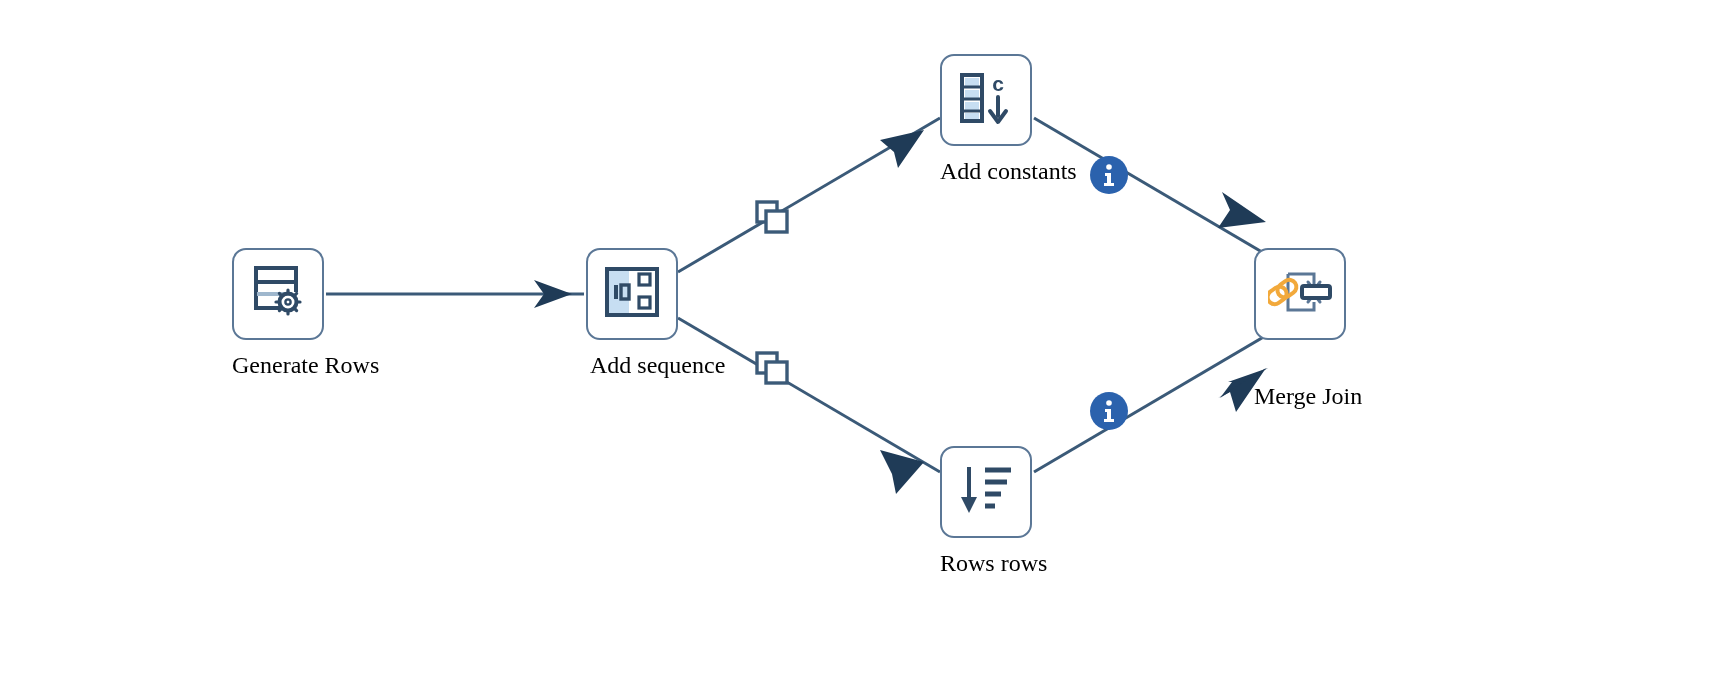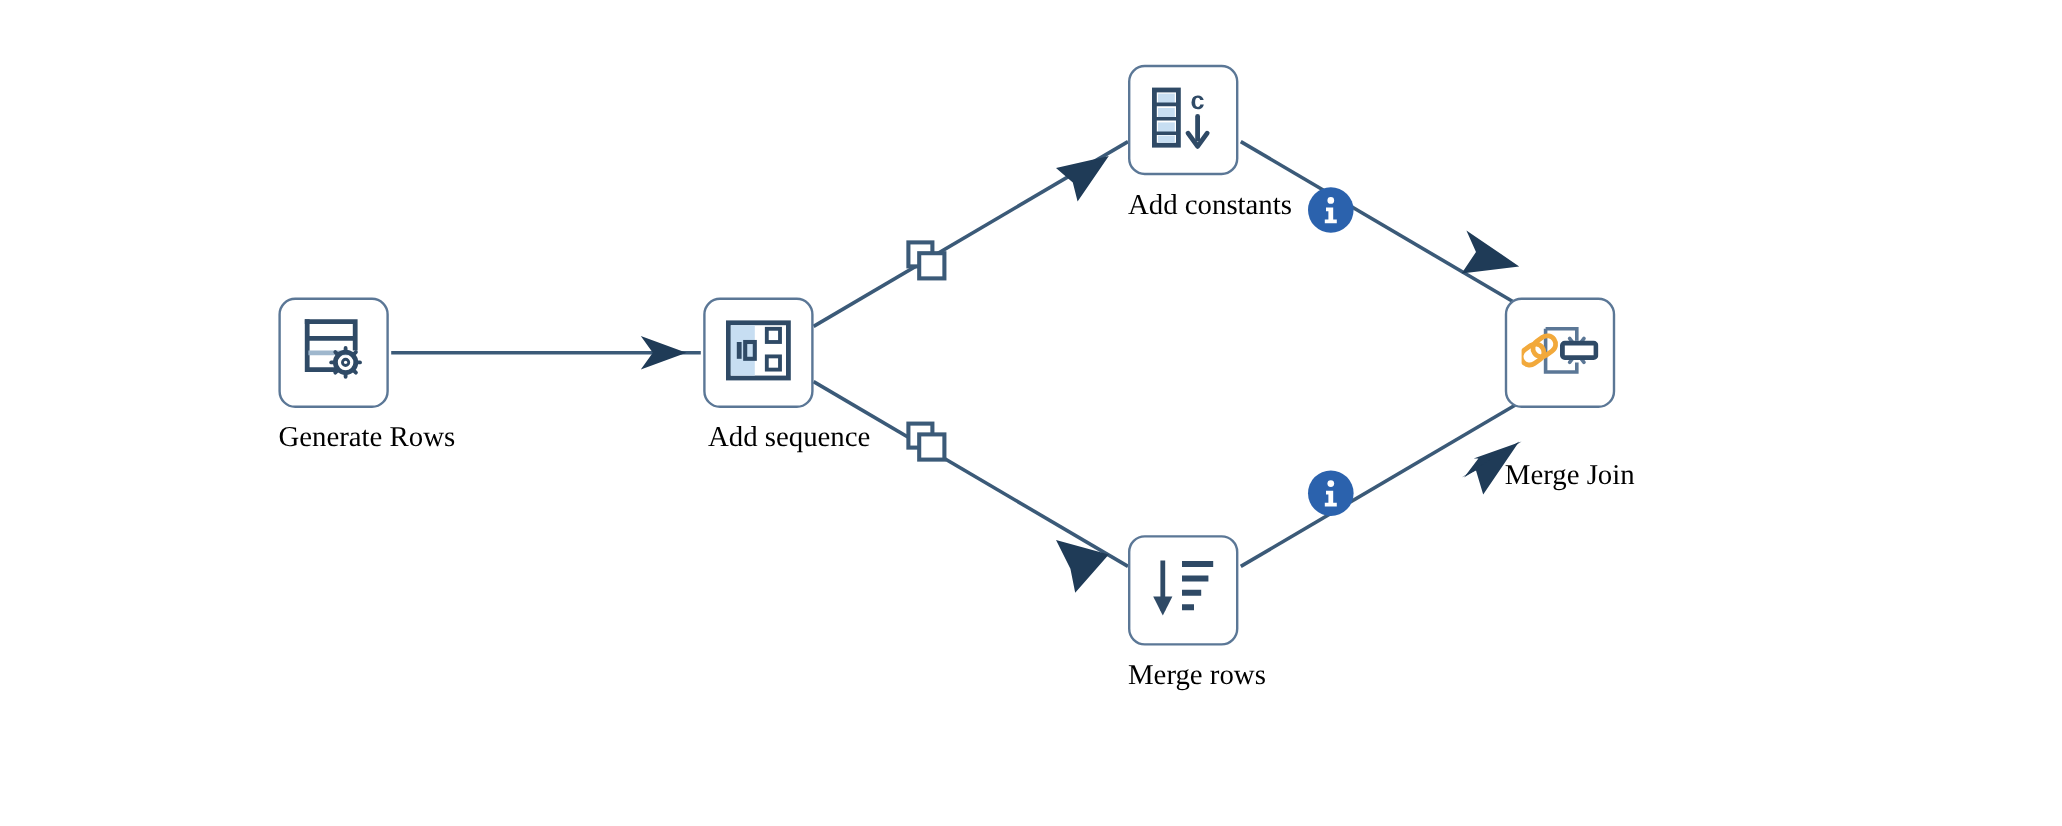--- a/index.html
+++ b/index.html
@@ -174,21 +174,21 @@
         <path d="M4,34 L12,50 L20,34 Z" fill="#2f4a66"></path>
         <g stroke="#2f4a66" stroke-width="5" stroke-linecap="butt">
           <line x1="28" y1="7" x2="54" y2="7"></line>
           <line x1="28" y1="19" x2="50" y2="19"></line>
           <line x1="28" y1="31" x2="44" y2="31"></line>
           <line x1="28" y1="43" x2="38" y2="43"></line>
         </g>
       </svg>
     </span>
   </div>
-  <div class="node-label" style="left:940px; top:550px; width:92px; transform:translateX(-46px); margin-left:46px;">Merge rows</div>
+  <div class="node-label" style="left:940px; top:550px; width:92px; transform:translateX(-46px); margin-left:46px;">Rows rows</div>
 
   <div class="node" style="left:1254px; top:248px;">
     <span>
       <svg width="64" height="56" viewBox="0 0 64 56" xmlns="http://www.w3.org/2000/svg">
         <path d="M20,10 L46,10 L46,20" fill="none" stroke="#5b7796" stroke-width="3"></path>
         <path d="M20,10 L20,46 L46,46 L46,38" fill="none" stroke="#5b7796" stroke-width="3"></path>
         <path d="M40,18 L46,26 L52,18" fill="none" stroke="#5b7796" stroke-width="3" stroke-linecap="round" stroke-linejoin="round"></path>
         <path d="M40,38 L46,30 L52,38" fill="none" stroke="#5b7796" stroke-width="3" stroke-linecap="round" stroke-linejoin="round"></path>
         <rect x="34" y="22" width="28" height="12" rx="2" fill="#ffffff" stroke="#2f4a66" stroke-width="4"></rect>
         <g transform="translate(14,28) rotate(-35)">

